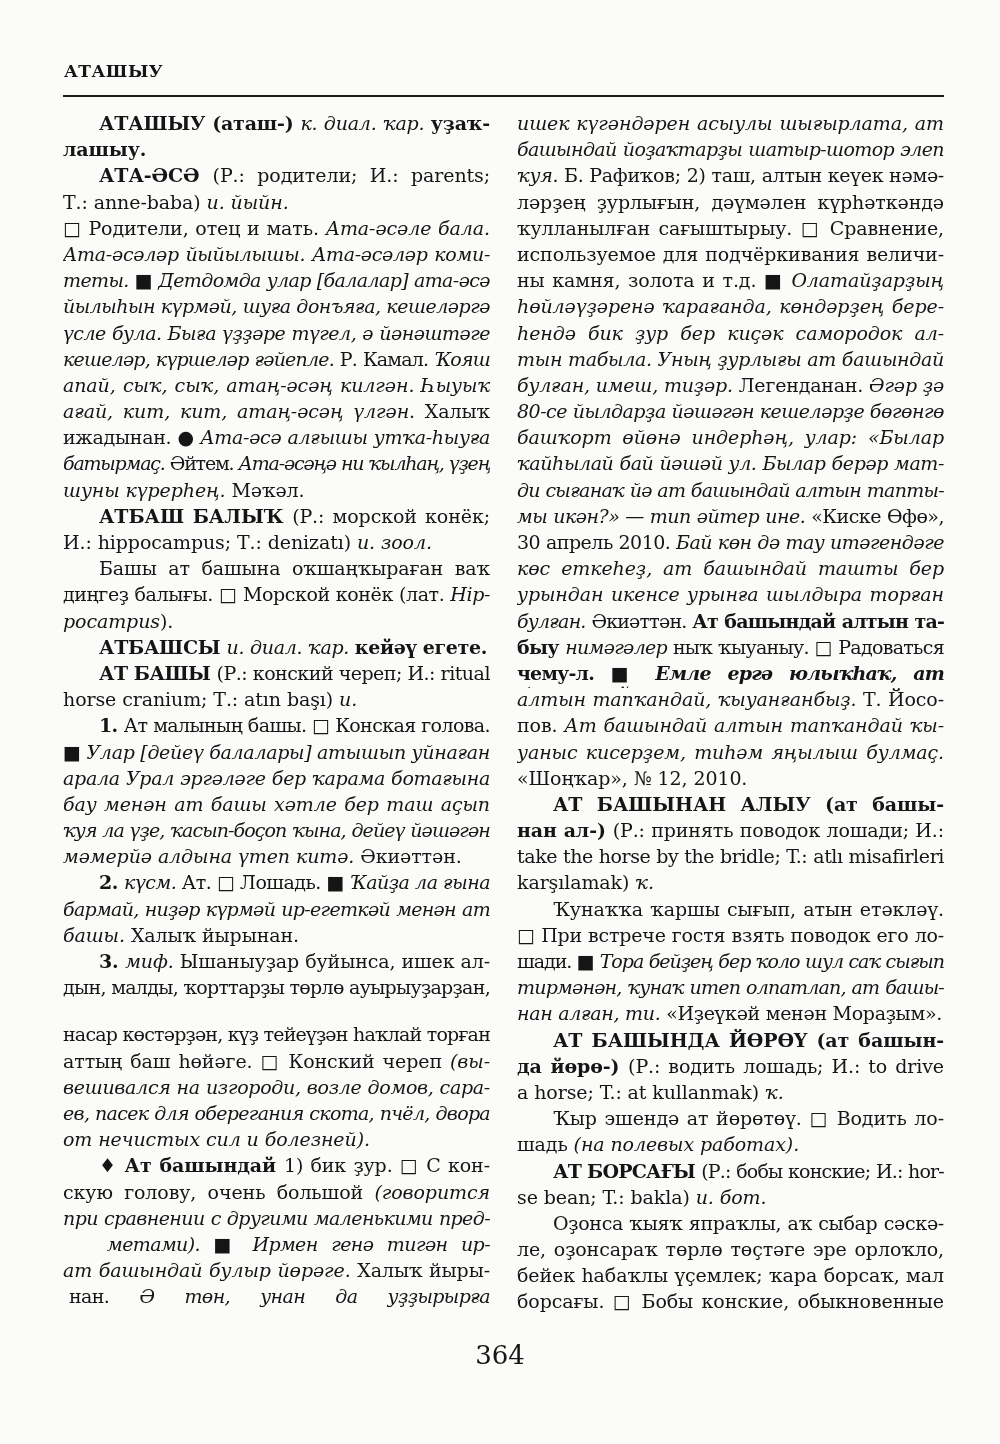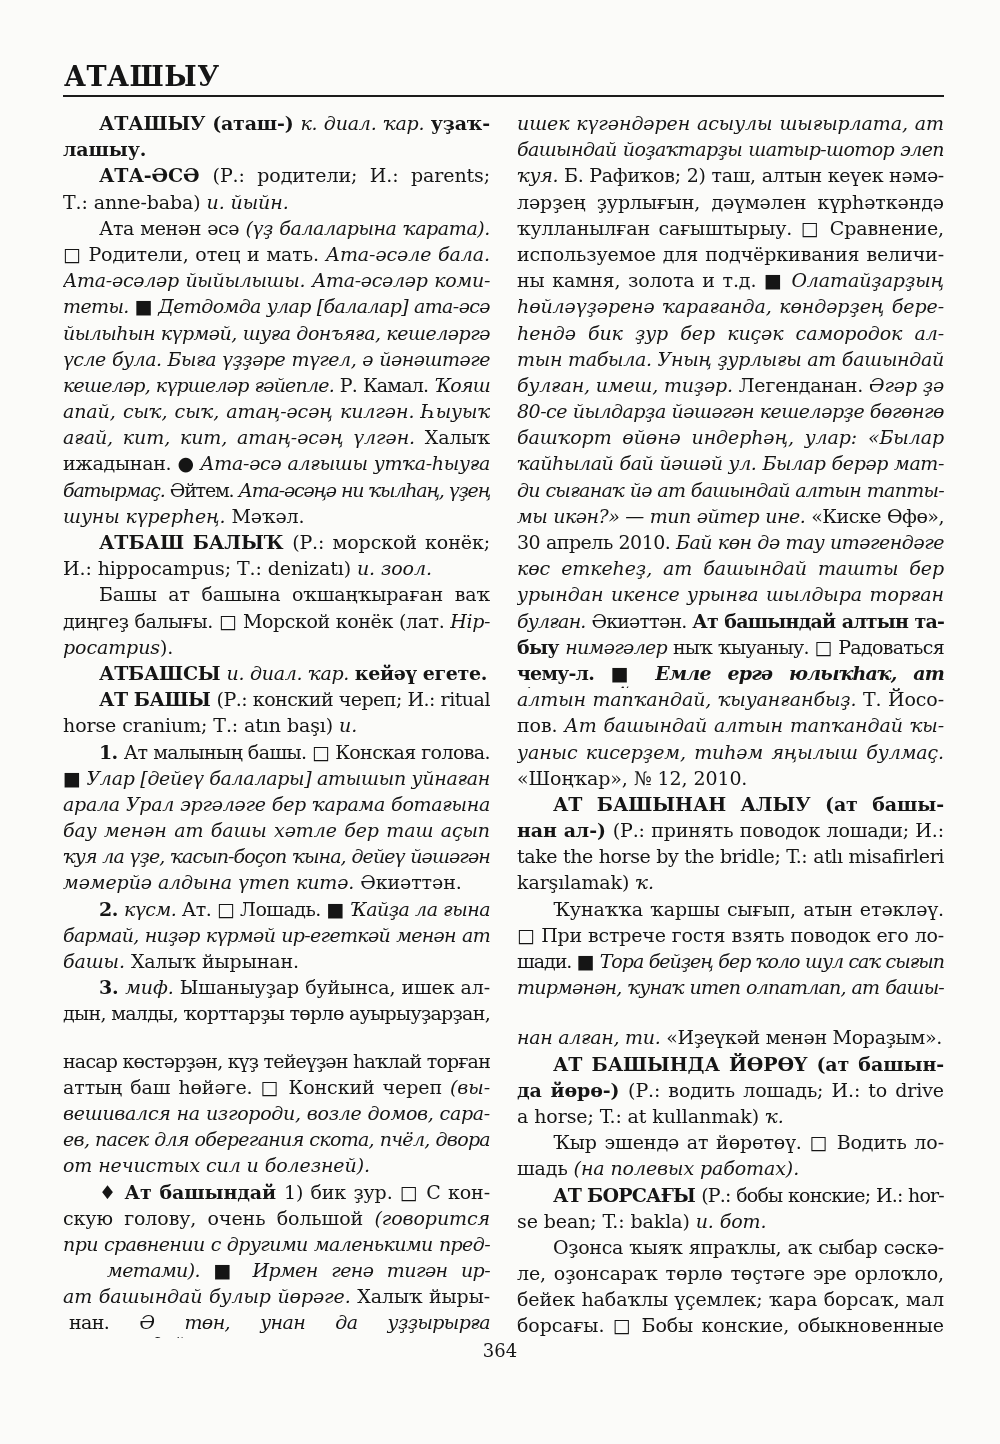--- a/index.html
+++ b/index.html
@@ -7,21 +7,21 @@
   body{
     width:1000px;height:1444px;
     background:#fbfbf9;
     color:#151515;
     font-family:"DejaVu Serif","Liberation Serif","DejaVu Sans",serif;
     position:relative;
     overflow:hidden;
   }
   .runhead{
     position:absolute;left:64px;top:61px;
-    font-size:27px;font-weight:700;letter-spacing:.5px;
+    font-size:17px;font-weight:700;letter-spacing:.5px;
   }
   .rule{
     position:absolute;left:63px;top:95px;width:881px;height:2px;
     background:#1b1b1b;
   }
   .cols{
     position:absolute;left:63px;top:112px;width:881px;
     display:flex;gap:27px;
     font-size:19px;
     letter-spacing:-0.1px;
@@ -36,36 +36,35 @@
   }
   .line.e{
     text-align-last:left;
     -moz-text-align-last:left;
   }
   .line.p{ text-indent:36px; }
   .rb{font-weight:700;}
   .ri{font-style:italic;}
   .pageno{
     position:absolute;left:0;top:1340px;width:100%;
-    text-align:center;font-size:18px;
+    text-align:center;font-size:26px;
   }
 </style>
 </head>
 <body>
 
 <div class="runhead">АТАШЫУ</div>
 <div class="rule"></div>
 
 <div class="cols">
   <div class="col">
       <div class="line p" style="letter-spacing: -0.2px;"><span class="rb">АТАШЫУ (аташ-) </span><span class="ri">к. диал. ҡар. </span><span class="rb">уҙаҡ-</span></div>
       <div class="line e"><span class="rb">лашыу.</span></div>
       <div class="line p"><span class="rb">АТА-ӘСӘ </span><span class="rn">(Р.: родители; И.: parents;</span></div>
       <div class="line e"><span class="rn">Т.: anne-baba) </span><span class="ri">и. йыйн.</span></div>
-      <div class="line p" style="letter-spacing: -0.4px;"><span class="rn">Ата менән әсә </span><span class="ri">(үҙ балаларына ҡарата).</span></div>
       <div class="line"><span class="rn">□ Родители, отец и мать. </span><span class="ri">Ата-әсәле бала.</span></div>
       <div class="line" style="letter-spacing: -0.3px;"><span class="ri">Ата-әсәләр йыйылышы. Ата-әсәләр коми-</span></div>
       <div class="line" style="letter-spacing: -0.6px;"><span class="ri">теты. </span><span class="rn">■ </span><span class="ri">Детдомда улар [балалар] ата-әсә</span></div>
       <div class="line" style="letter-spacing: -0.5px;"><span class="ri">йылыһын күрмәй, шуға донъяға, кешеләргә</span></div>
       <div class="line" style="letter-spacing: -0.5px;"><span class="ri">үсле була. Быға үҙҙәре түгел, ә йәнәштәге</span></div>
       <div class="line" style="letter-spacing: -0.8px;"><span class="ri">кешеләр, күршеләр ғәйепле. </span><span class="rn">Р. Камал. </span><span class="ri">Ҡояш</span></div>
       <div class="line"><span class="ri">апай, сыҡ, сыҡ, атаң-әсәң килгән. Һыуыҡ</span></div>
       <div class="line"><span class="ri">ағай, кит, кит, атаң-әсәң үлгән. </span><span class="rn">Халыҡ</span></div>
       <div class="line" style="letter-spacing: -0.3px;"><span class="rn">ижадынан. ● </span><span class="ri">Ата-әсә алғышы утҡа-һыуға</span></div>
       <div class="line" style="letter-spacing: -1.2px;"><span class="ri">батырмаҫ. </span><span class="rn">Әйтем. </span><span class="ri">Ата-әсәңә ни ҡылһаң, үҙең</span></div>
@@ -129,21 +128,21 @@
       <div class="line"><span class="ri">уаныс кисерҙем, тиһәм яңылыш булмаҫ.</span></div>
       <div class="line e"><span class="rn">«Шоңҡар», № 12, 2010.</span></div>
       <div class="line p"><span class="rb">АТ БАШЫНАН АЛЫУ (ат башы-</span></div>
       <div class="line"><span class="rb">нан ал-) </span><span class="rn">(Р.: принять поводок лошади; И.:</span></div>
       <div class="line" style="letter-spacing: -0.4px;"><span class="rn">take the horse by the bridle; T.: atlı misafirleri</span></div>
       <div class="line e"><span class="rn">karşılamak) </span><span class="ri">ҡ.</span></div>
       <div class="line p"><span class="rn">Ҡунаҡҡа ҡаршы сығып, атын етәкләү.</span></div>
       <div class="line" style="letter-spacing: -0.2px;"><span class="rn">□ При встрече гостя взять поводок его ло-</span></div>
       <div class="line" style="letter-spacing: -1px;"><span class="rn">шади. ■ </span><span class="ri">Тора бейҙең бер ҡоло шул саҡ сығып</span></div>
       <div class="line" style="letter-spacing: -0.8px;"><span class="ri">тирмәнән, ҡунаҡ итеп олпатлап, ат башы-</span></div>
-      <div class="line e" style="letter-spacing: -0.3px; margin-top: 24px;"><span class="ri">нан алған, ти. </span><span class="rn">«Иҙеүкәй менән Мораҙым».</span></div>
+      <div class="line e" style="letter-spacing: -0.3px;"><span class="ri">нан алған, ти. </span><span class="rn">«Иҙеүкәй менән Мораҙым».</span></div>
       <div class="line p"><span class="rb">АТ БАШЫНДА ЙӨРӨҮ (ат башын-</span></div>
       <div class="line"><span class="rb">да йөрө-) </span><span class="rn">(Р.: водить лошадь; И.: to drive</span></div>
       <div class="line e"><span class="rn">a horse; T.: at kullanmak) </span><span class="ri">ҡ.</span></div>
       <div class="line p"><span class="rn">Ҡыр эшендә ат йөрөтөү. □ Водить ло-</span></div>
       <div class="line e"><span class="rn">шадь </span><span class="ri">(на полевых работах).</span></div>
       <div class="line p" style="letter-spacing: -0.8px;"><span class="rb">АТ БОРСАҒЫ </span><span class="rn">(Р.: бобы конские; И.: hor-</span></div>
       <div class="line e"><span class="rn">se bean; T.: bakla) </span><span class="ri">и. бот.</span></div>
       <div class="line p" style="letter-spacing: -0.3px;"><span class="rn">Оҙонса ҡыяҡ япраҡлы, аҡ сыбар сәскә-</span></div>
       <div class="line"><span class="rn">ле, оҙонсараҡ төрлө төҫтәге эре орлоҡло,</span></div>
       <div class="line"><span class="rn">бейек һабаҡлы үҫемлек; ҡара борсаҡ, мал</span></div>

